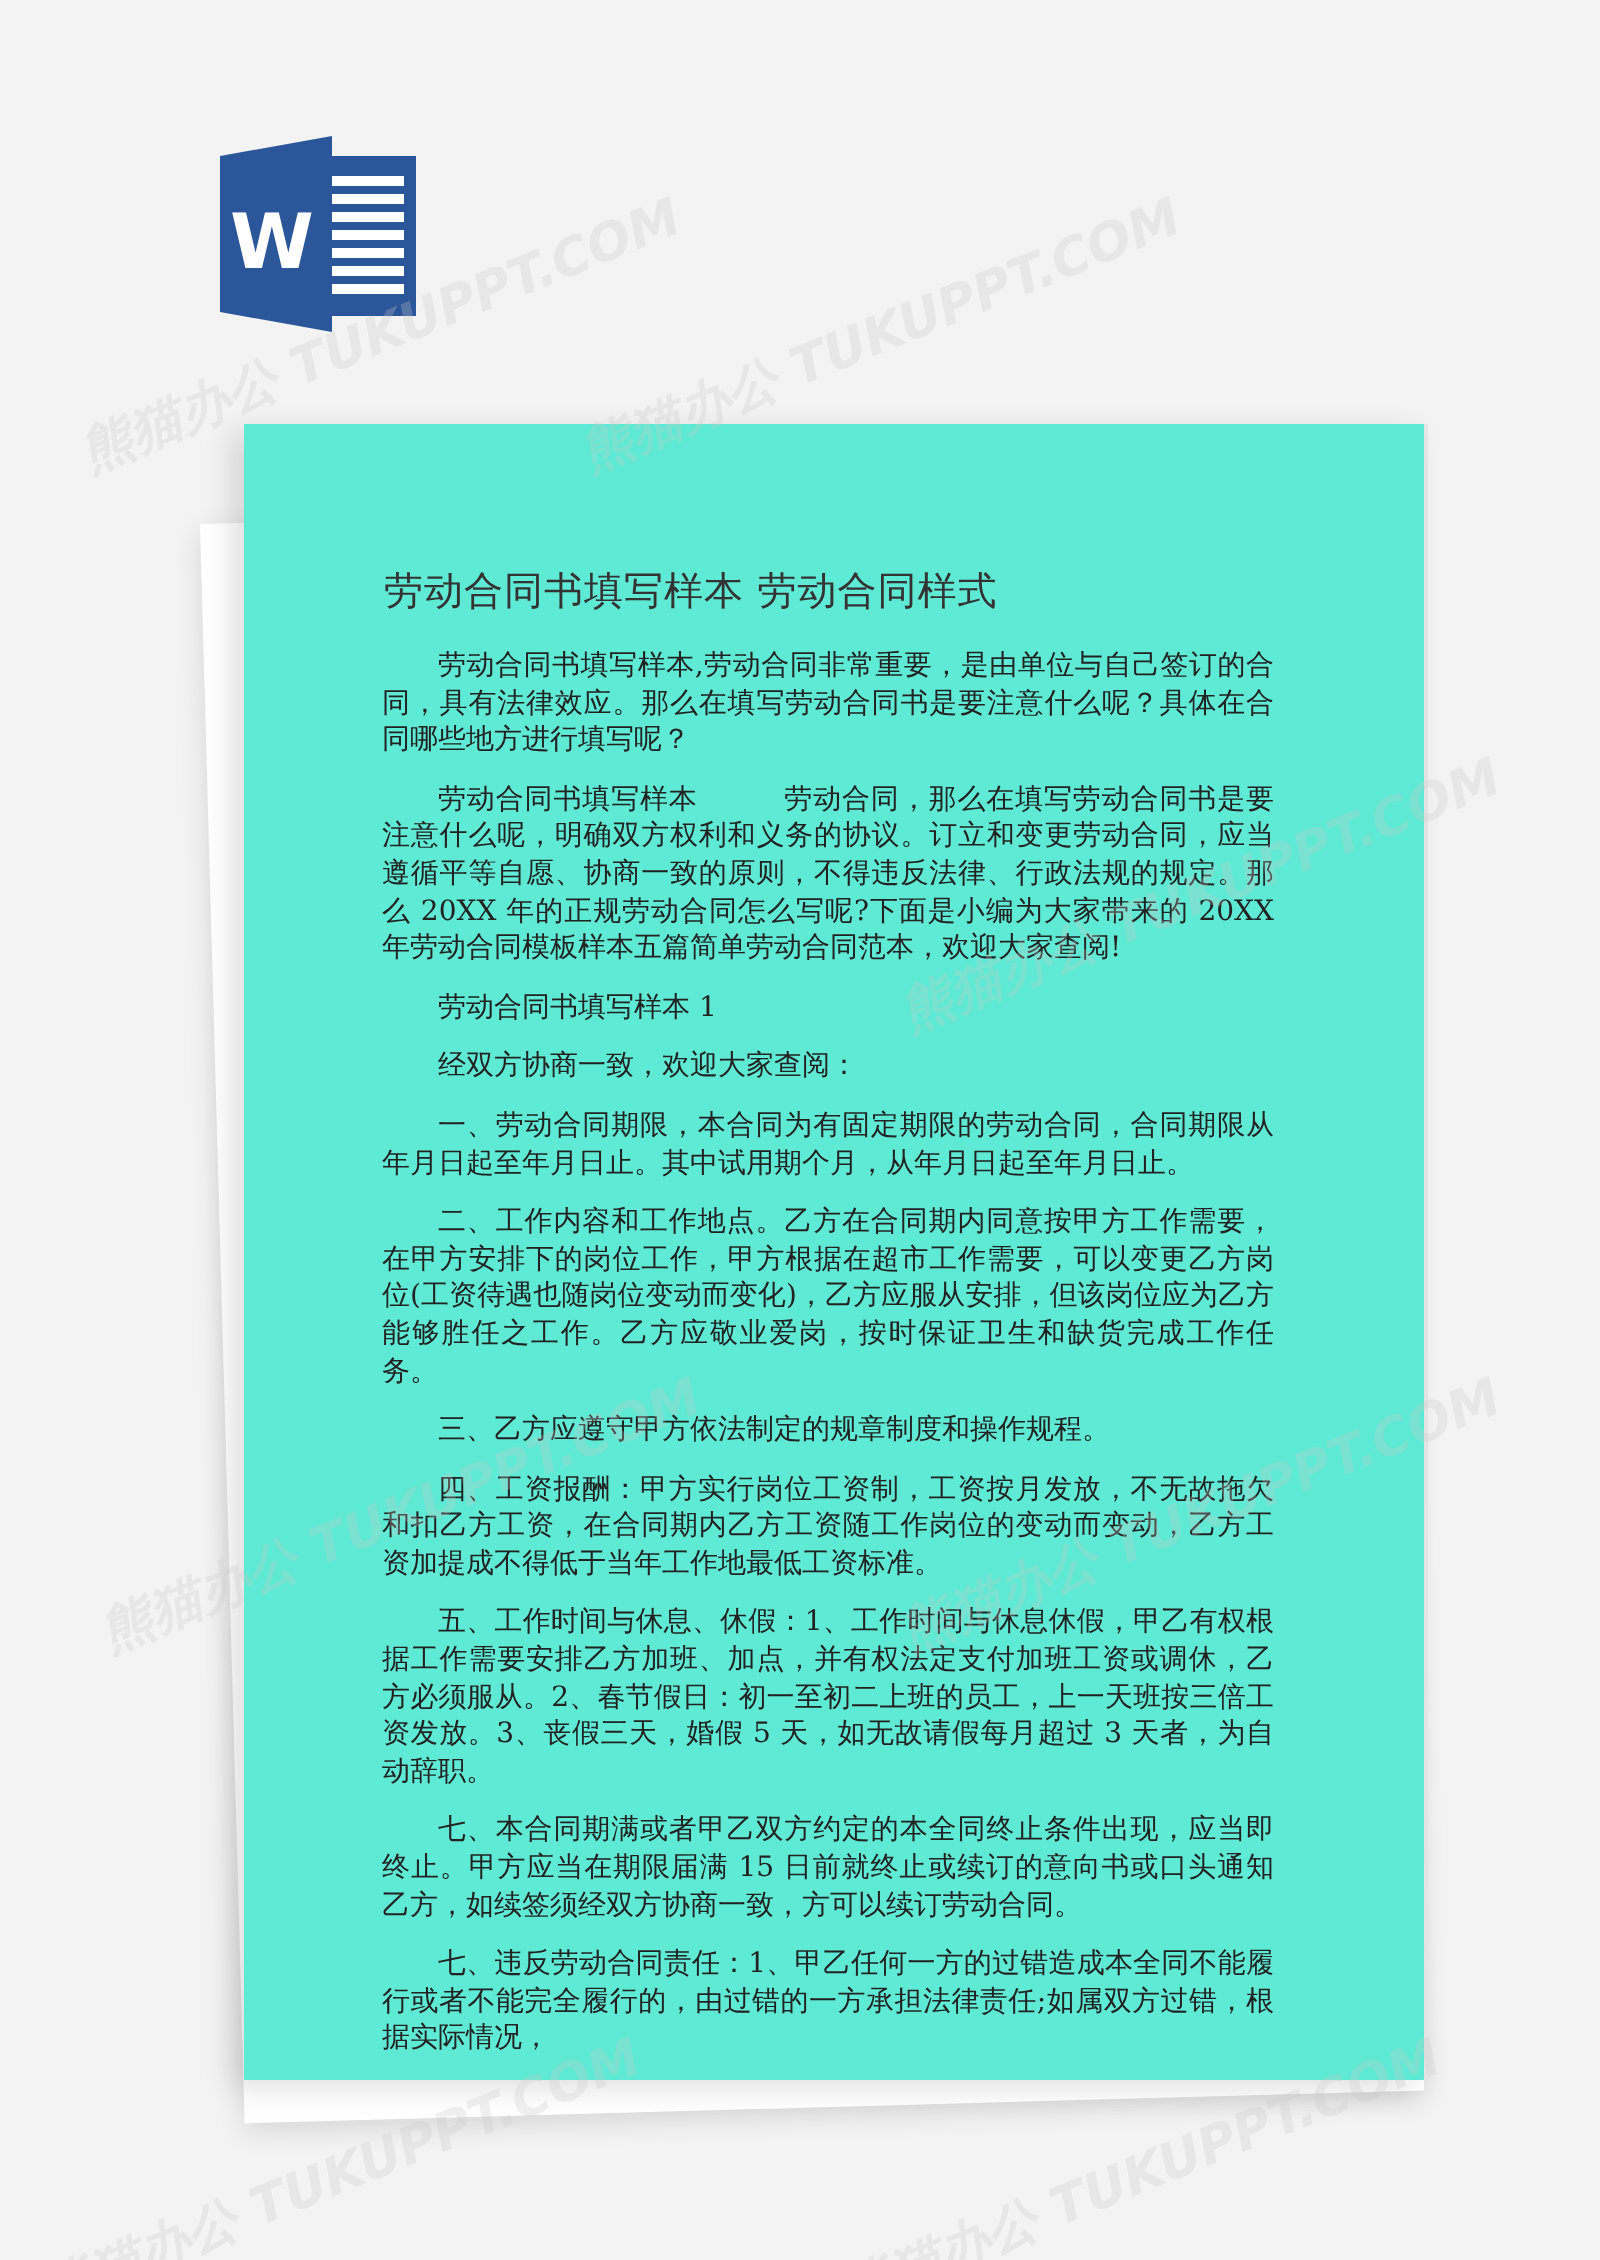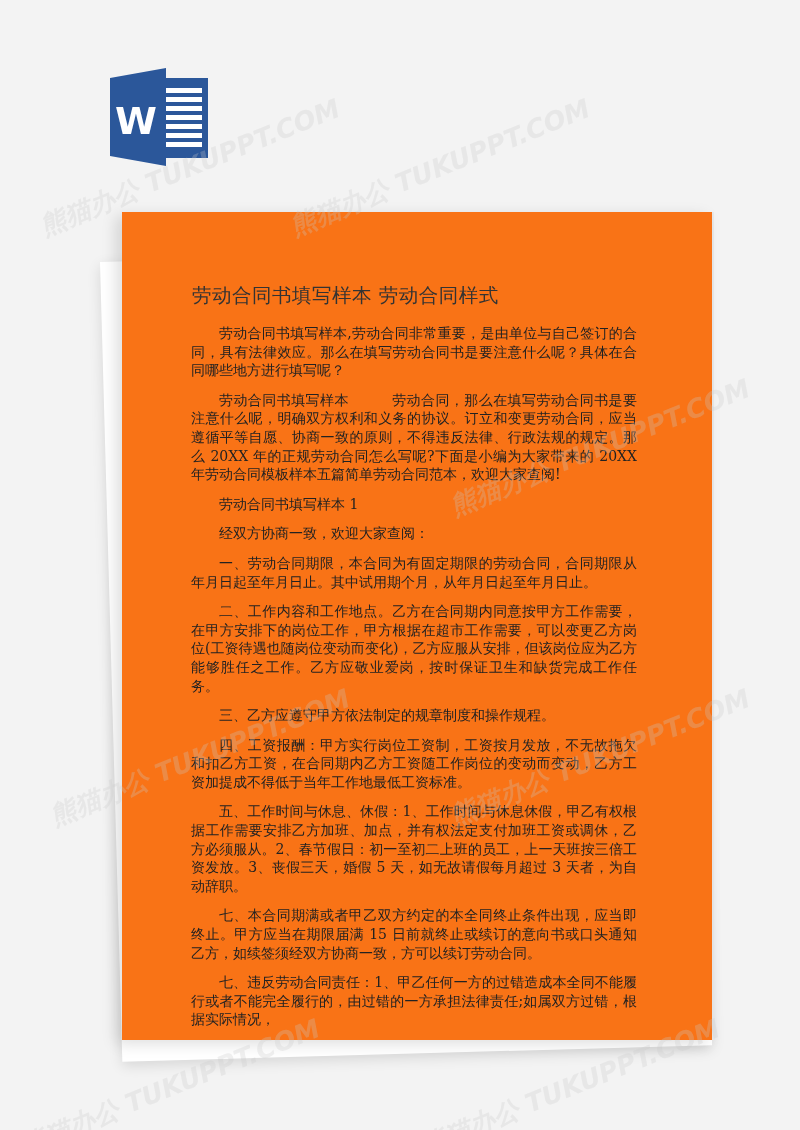--- a/index.html
+++ b/index.html
@@ -20,21 +20,21 @@
     font-size: 26px; color: rgba(200,200,200,0.28); transform: rotate(-22deg);
     white-space: nowrap; pointer-events: none; z-index: 5; font-style: italic;
   }
   .page-back {
     position: absolute; left: 100px; top: 262px; width: 590px; height: 800px;
     background: #fff; box-shadow: 0 4px 14px rgba(0,0,0,0.12);
     transform: rotate(-1.6deg); transform-origin: top left;
   }
   .page-front {
     position: absolute; left: 122px; top: 212px; width: 590px; height: 828px;
-    background: #f97316; box-shadow: -6px 4px 14px rgba(0,0,0,0.13), 2px 0 0 #e9e9e9;
+    background: #5eead4; box-shadow: -6px 4px 14px rgba(0,0,0,0.13), 2px 0 0 #e9e9e9;
   }
   .doc-title {
     position: absolute; left: 70px; top: 70px;
     font-size: 19.5px; color: #333; letter-spacing: 0.5px;
   }
   .doc-body {
     position: absolute; left: 69px; top: 112px; width: 446px;
     font-size: 14px; line-height: 18.6px; color: #222; text-align: justify;
   }
   .doc-body p { margin: 0 0 11px 0; text-indent: 2em; }

